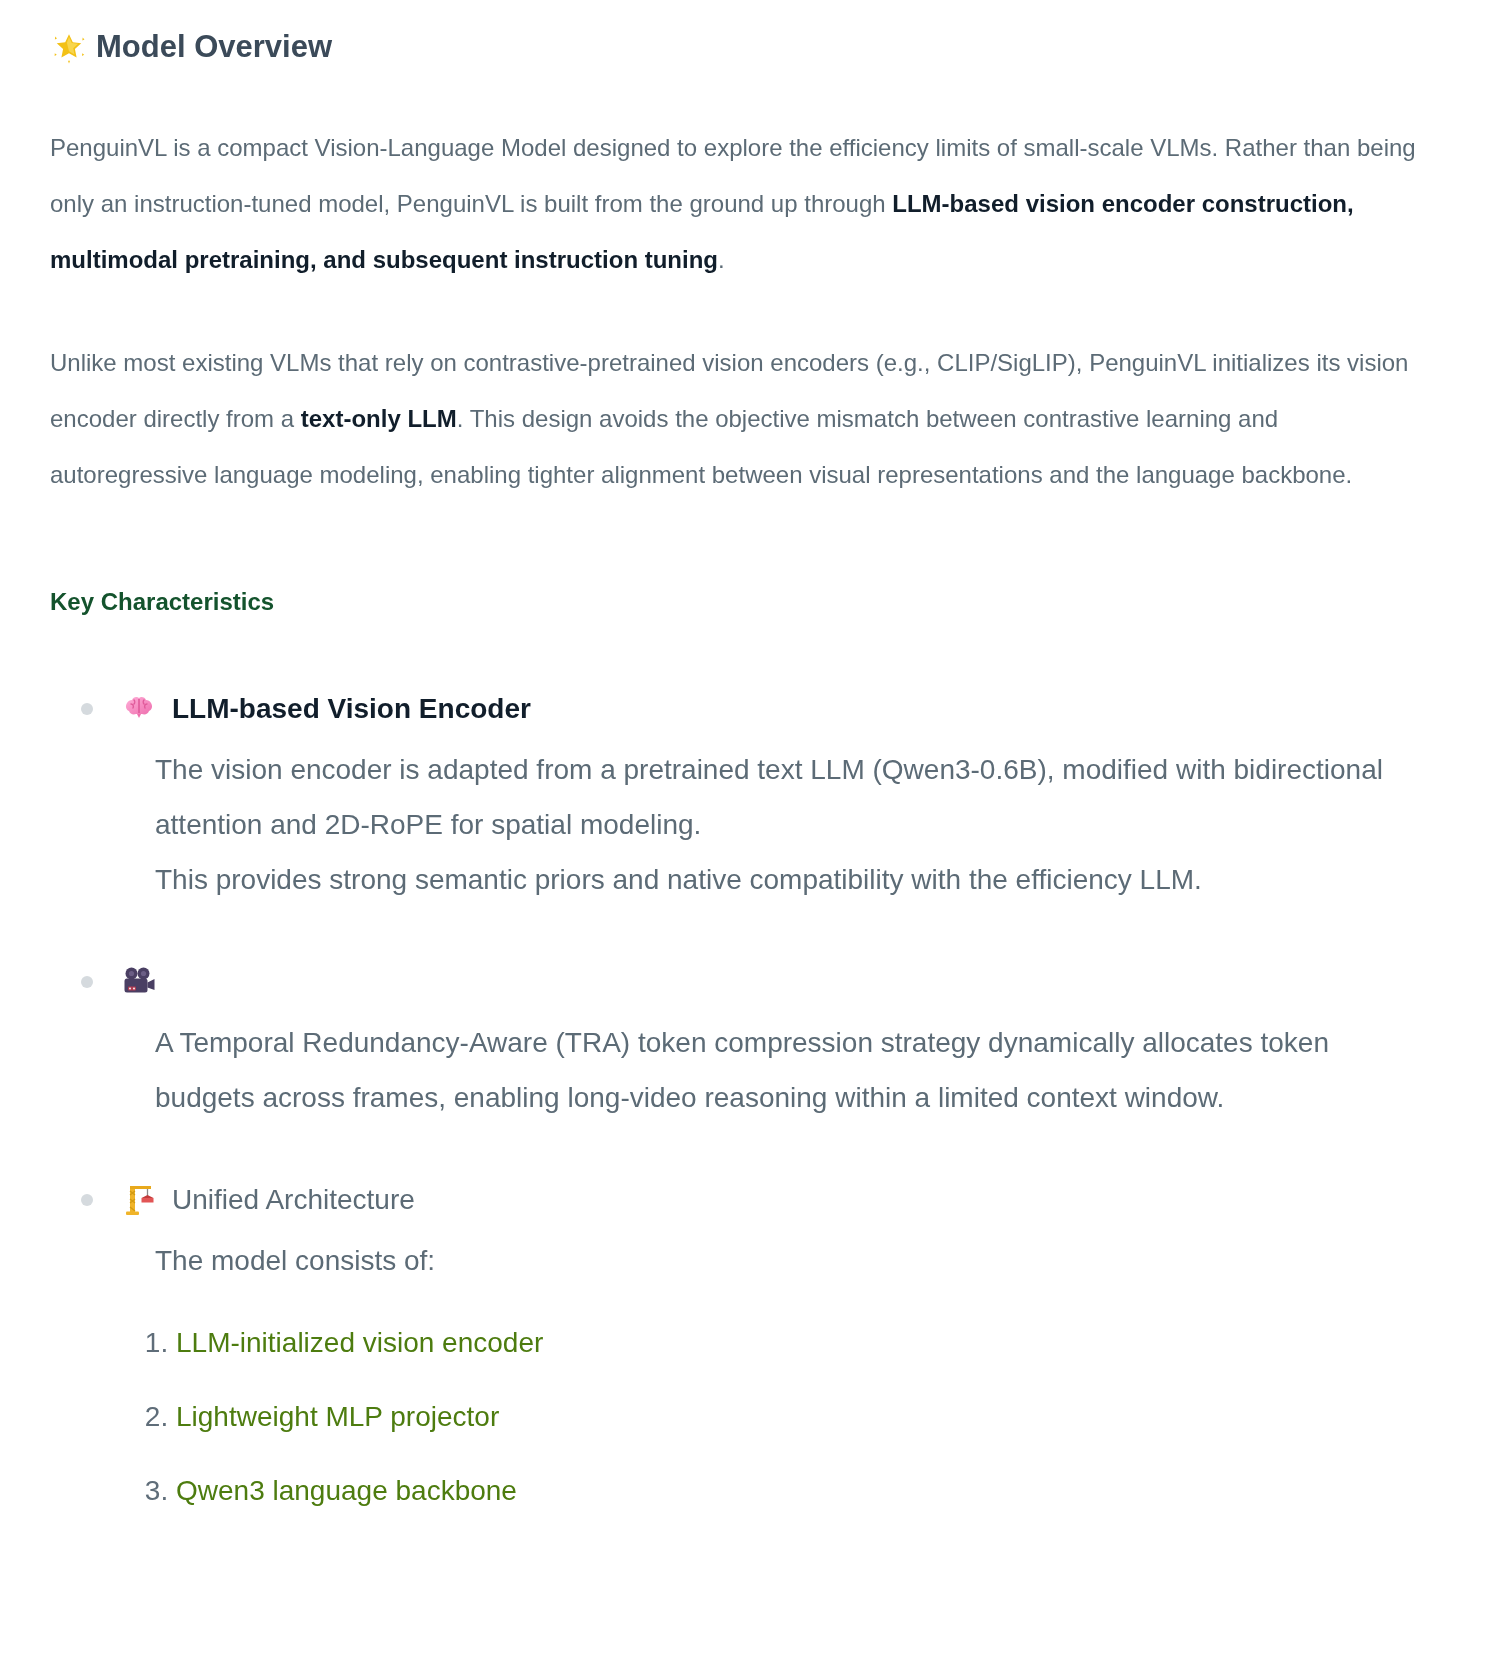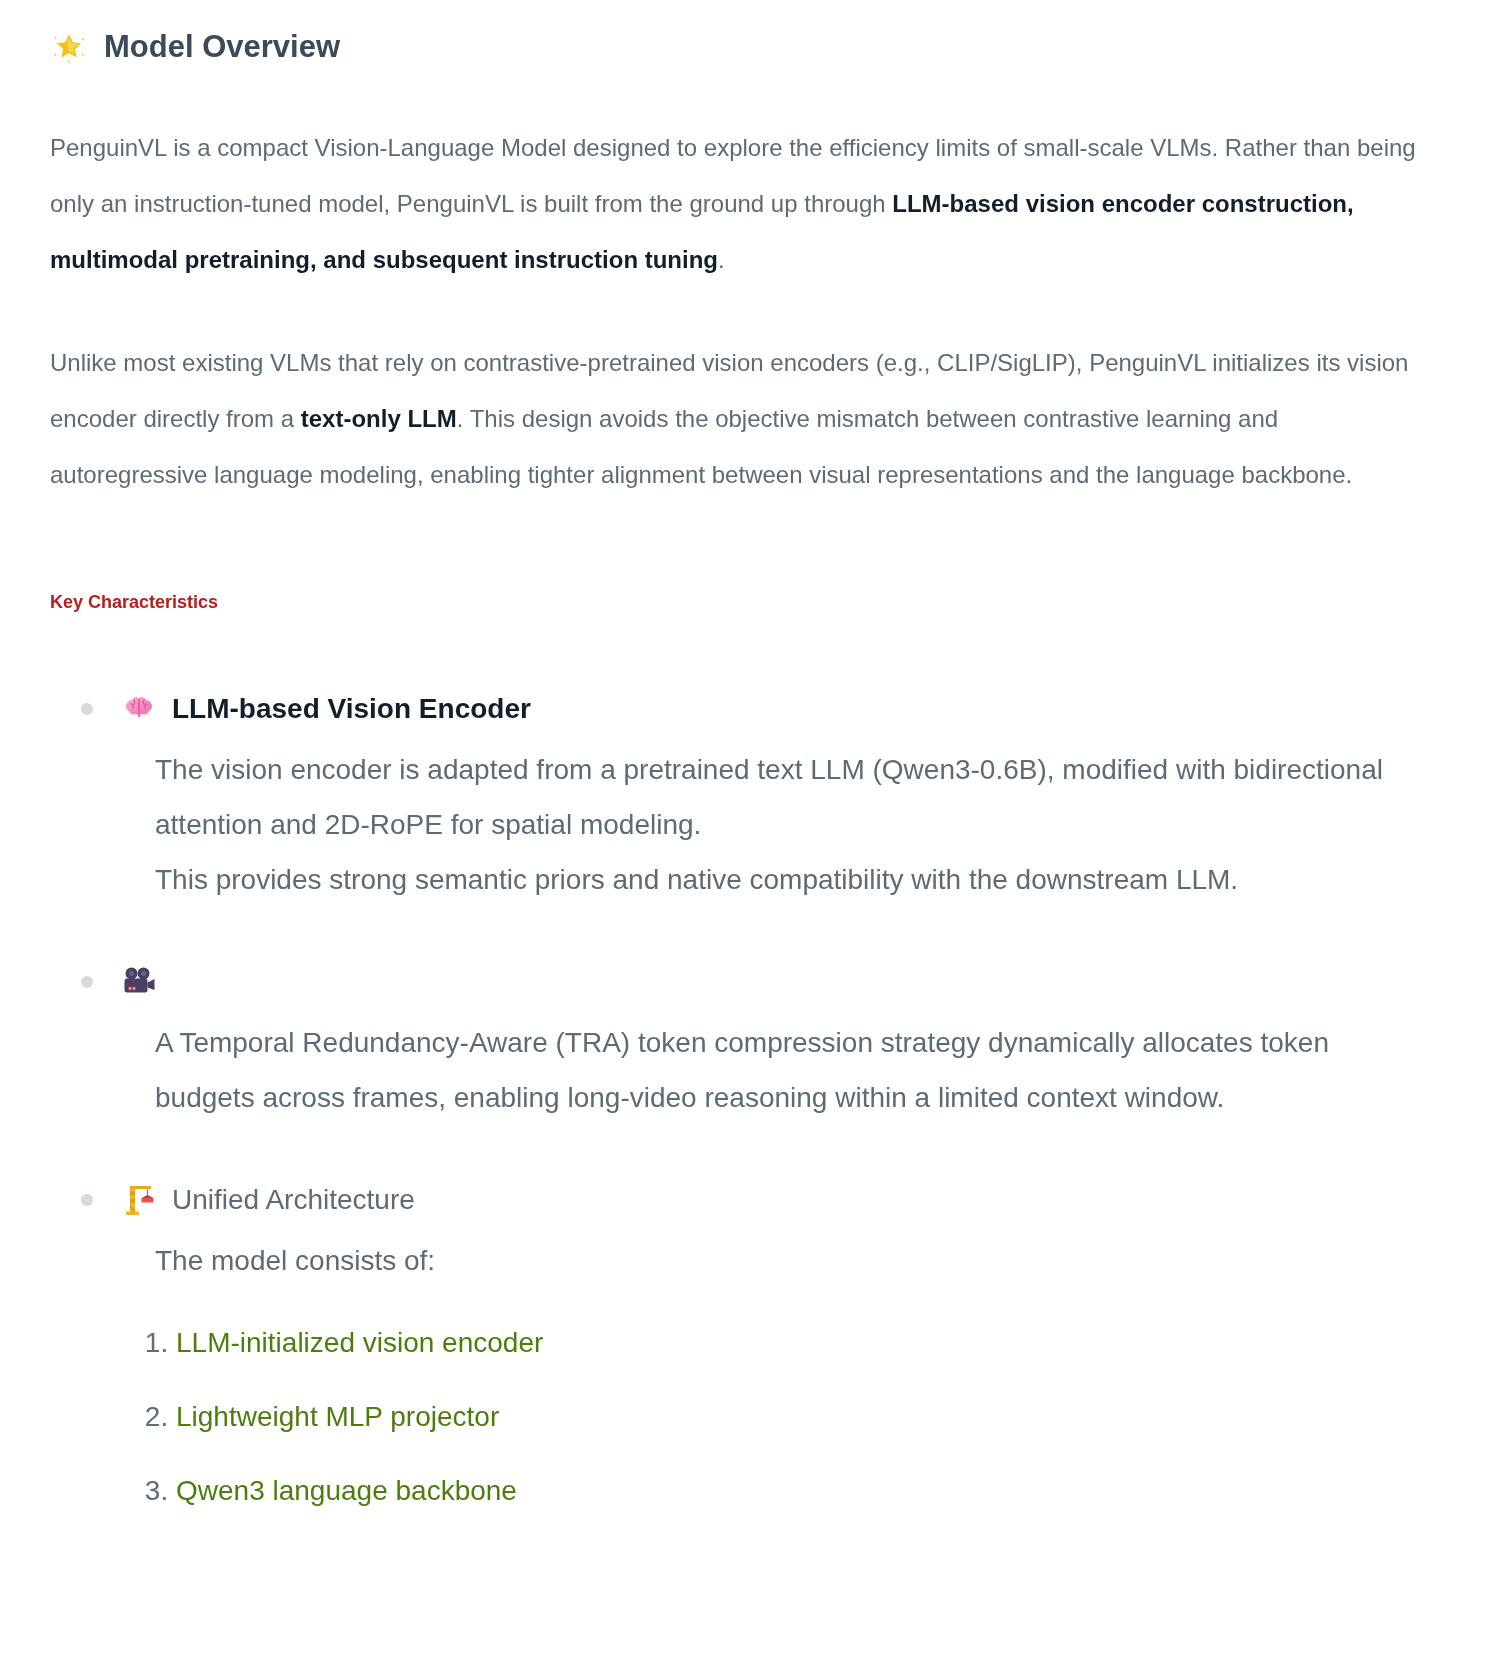--- a/index.html
+++ b/index.html
@@ -15,34 +15,34 @@
     -webkit-font-smoothing: antialiased;
   }
   .page {
     padding: 24px 58px 40px 50px;
     box-sizing: border-box;
   }
   
   h2.doc-h2 {
     display: flex;
     align-items: center;
-    gap: 16px;
+    gap: 8px;
     margin: 0 0 50px 0;
     font-size: 31px;
     line-height: 46px;
     font-weight: 700;
     color: #3b4a59;
   }
   .h2-icon svg { display: block; }
   h3.doc-h3 {
     margin: 80px 0 0 0;
-    font-size: 18px;
+    font-size: 24px;
     line-height: 38px;
     font-weight: 700;
-    color: #b91c1c;
+    color: #14532d;
   }
   
   p.doc-p {
     margin: 0 0 47px 0;
     font-size: 24px;
     line-height: 56px;
     color: #5c6b76;
   }
   p.doc-p strong, .bold-title {
     font-weight: 700;
@@ -143,21 +143,21 @@
       </linearGradient>
     </defs>
     <path d="M8 20c-3-1-4-5-2-8 1-2 3-3 5-3 1-3 5-4 7-2 2-2 6-1 7 2 2 0 4 1 5 3 2 3 1 7-2 8-1 3-4 4-7 3h-6c-3 1-6 0-7-3z" fill="url(#gBrain)"></path>
     <path d="M18 8v14" stroke="#e05a9a" stroke-width="1.6" fill="none"></path>
     <path d="M10 13c2 0 3 2 2 4M26 13c-2 0-3 2-2 4M13 9c1 1 1 3 0 4M23 9c-1 1-1 3 0 4" stroke="#e05a9a" stroke-width="1.4" fill="none" stroke-linecap="round"></path>
     <path d="M16 23h4l-2 4z" fill="#ee6fae"></path>
   </svg>
 </span>
       <span class="f-title bold-title">LLM-based Vision Encoder</span>
     </div>
-    <div class="f-desc"><span>The vision encoder is adapted from a pretrained text LLM (Qwen3-0.6B), modified with bidirectional attention and 2D-RoPE for spatial modeling.</span><br><span>This provides strong semantic priors and native compatibility with the downstream LLM.</span></div>
+    <div class="f-desc"><span>The vision encoder is adapted from a pretrained text LLM (Qwen3-0.6B), modified with bidirectional attention and 2D-RoPE for spatial modeling.</span><br><span>This provides strong semantic priors and native compatibility with the efficiency LLM.</span></div>
 
   </li>
 
   <li class="feature">
     <div class="f-row">
       <span class="f-icon">
   <svg width="36" height="36" viewBox="0 0 36 36">
     <circle cx="10.5" cy="9.5" r="6" fill="#4a3f63"></circle>
     <circle cx="22.5" cy="9.5" r="6" fill="#4a3f63"></circle>
     <circle cx="10.5" cy="9.5" r="2.6" fill="#6b5e85"></circle>

